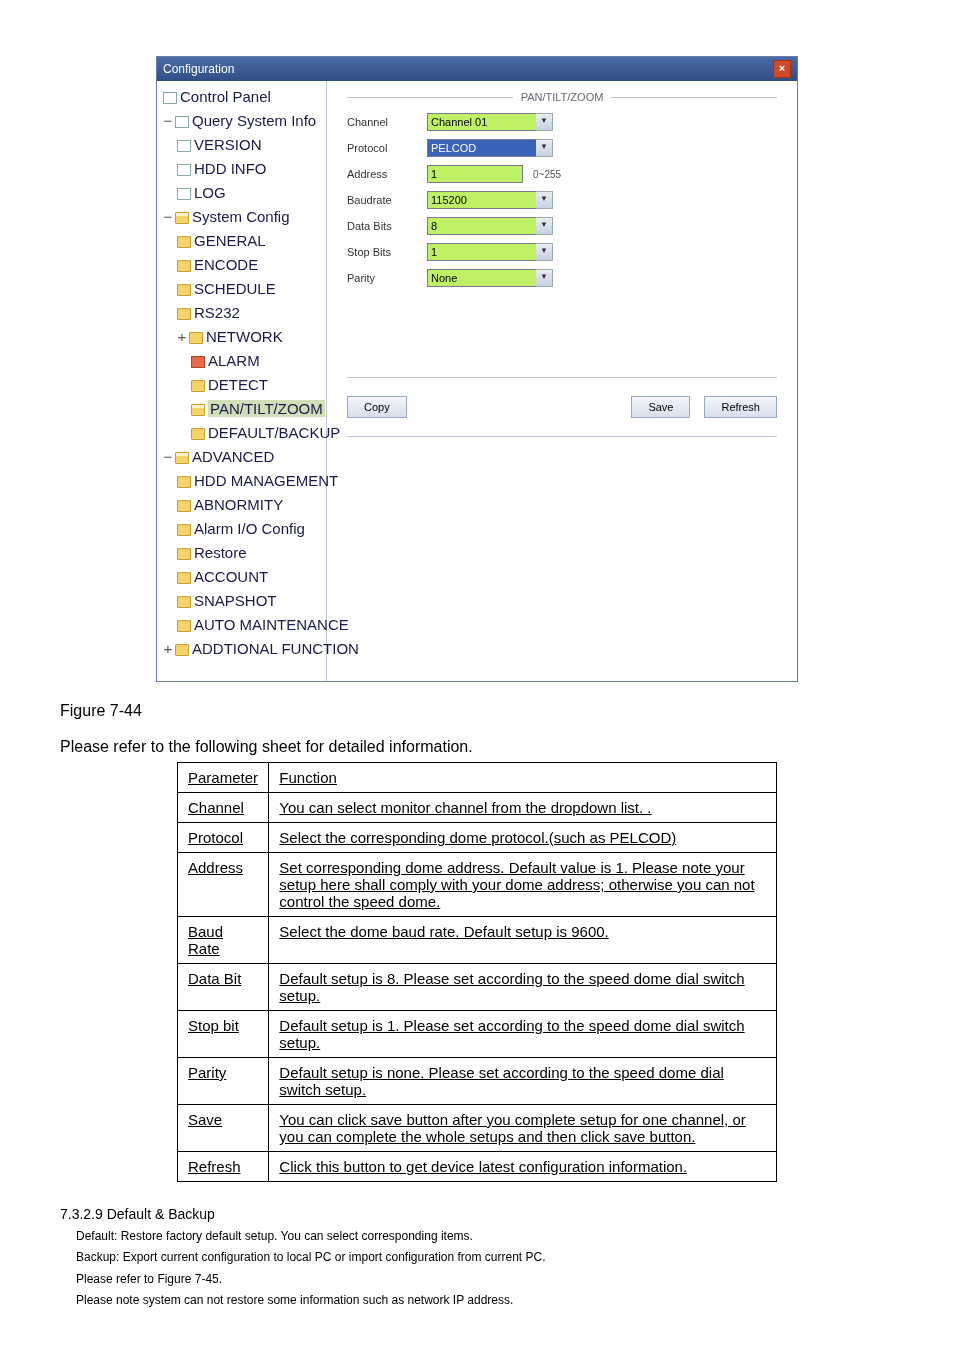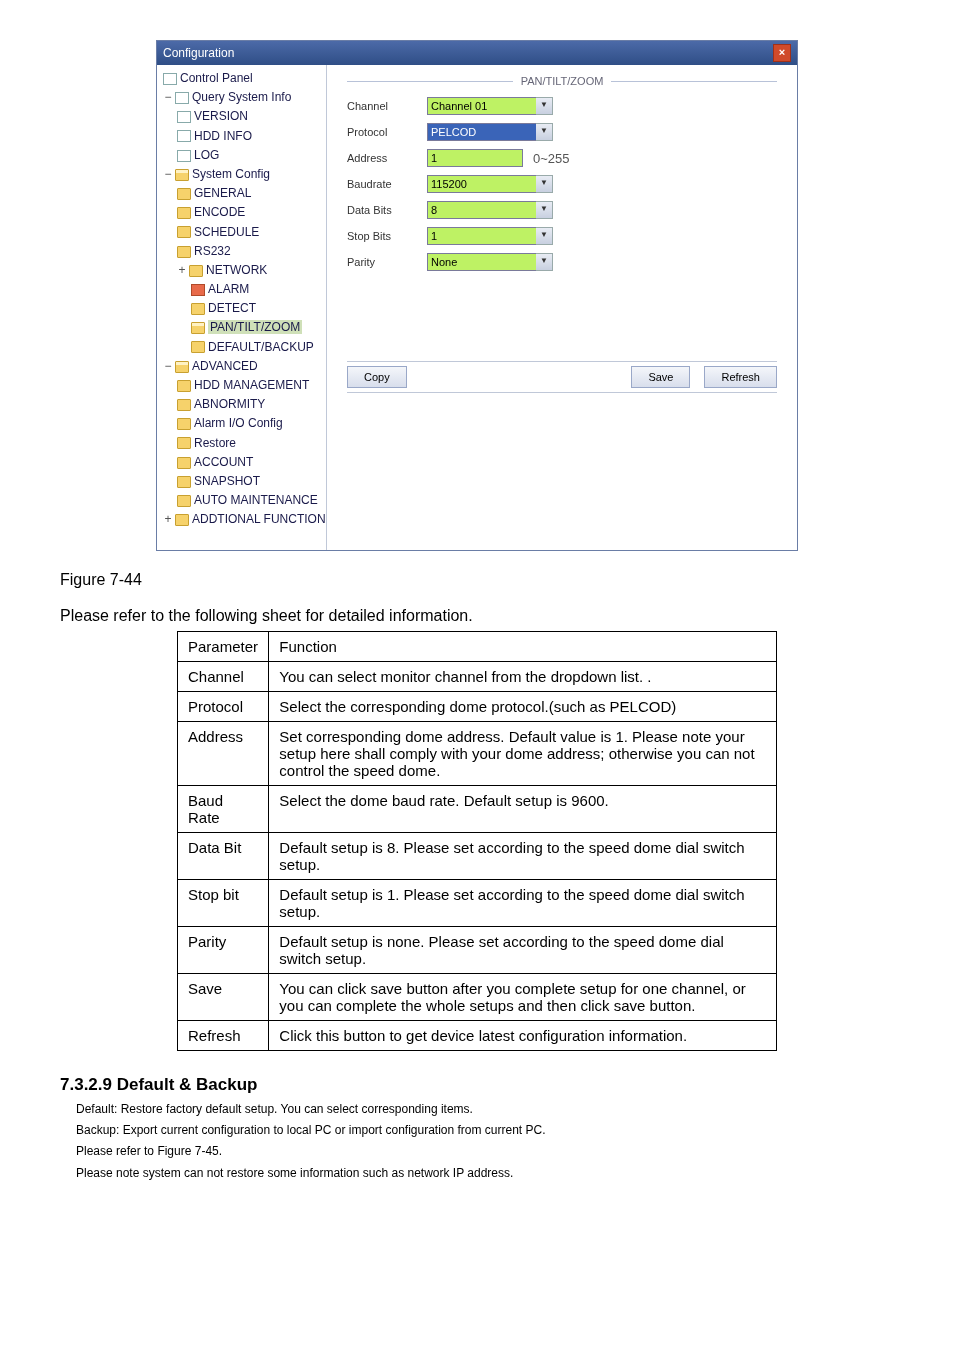--- a/index.html
+++ b/index.html
@@ -7,21 +7,21 @@
     font-size: 14px;
     color: #000;
     background: #fff;
     margin: 0;
     padding: 40px 60px;
     width: 954px;
     box-sizing: border-box;
   }
   .window {
     width: 640px;
-    margin: 0 auto 20px;
+    margin: 16px auto 20px;
     border: 1px solid #6a7da6;
     background: #fff;
   }
   .titlebar {
     background: linear-gradient(#4c6aa8, #2f4e86);
     color: #fff;
     font-size: 12px;
     padding: 3px 6px;
     display: flex;
     justify-content: space-between;
@@ -30,21 +30,21 @@
   .closebtn {
     width: 16px; height: 16px; background:#d04a2a;
     border:1px solid #a03018; color:#fff; font-size:11px;
     text-align:center; line-height:14px; font-weight:bold;
     cursor:pointer;
   }
   .win-body { display:flex; }
   .tree {
     width: 165px;
     border-right: 1px solid #c0c8d8;
-    font-size: 12px;
+    font-size: 15px;
     color: #1a1a4a;
     padding: 4px 2px 20px;
     line-height: 1.6;
   }
   .tree ul { list-style: none; margin:0; padding-left: 14px; }
   .tree > ul { padding-left: 4px; }
   .tree .tog { color:#555; display:inline-block; width:10px; text-align:center; margin-right:2px; }
   .tree .ico { display:inline-block; width:12px; height:10px; margin-right:3px; vertical-align:middle; }
   .tree .folder { background:#f6d26b; border:1px solid #c8a030; border-radius:1px; }
   .tree .folder-open { background:#f6d26b; border:1px solid #c8a030; border-radius:1px; box-shadow: inset 0 3px 0 #fff2c4;}
@@ -64,33 +64,33 @@
   .fieldset-line hr { flex:1; border:none; border-top:1px solid #b8c2d8; }
   .fieldset-title { color:#667; padding:0 8px; font-size:11px; }
   .form-row { display:flex; align-items:center; margin: 8px 0; }
   .form-label { width: 80px; color:#333; }
   .form-input, .form-select {
     width: 110px; font-size:11px; height:18px;
     border:1px solid #7a7a9a; background:#bef264;
     box-sizing:border-box; padding:1px 3px;
   }
   .form-select.hl { background:#3a64b8; color:#fff; }
-  .hint { font-size:13px; color:#555; margin-left:10px; }
+  .hint { font-size:10px; color:#555; margin-left:10px; }
   .drop-arrow {
     display:inline-block; width:16px; height:16px;
     border:1px solid #9aa; border-left:none;
     background: linear-gradient(#e8ecf4,#c8d0e0);
     text-align:center; line-height:14px; font-size:8px;
     vertical-align:top; margin-left:-1px;
   }
   .btnbar {
     margin-top: 90px;
     border-top:1px solid #c0c8d8;
     border-bottom:1px solid #c0c8d8;
-    padding:4px 0;
+    padding:18px 0;
     display:flex;
   }
   .btn {
     font-size:11px; padding:4px 16px;
     background: linear-gradient(#f4f6fa,#d8deec);
     border:1px solid #9aa8c8; cursor:pointer;
   }
   .btnbar .spacer { flex:1; }
   .btnbar .btn + .btn { margin-left: 14px; }
   .figcap { text-align:left; font-size:16px; margin:18px 0 18px; }
@@ -99,23 +99,24 @@
     border-collapse: collapse;
     width: 600px;
     margin: 0 auto 24px;
     font-size: 15px;
   }
   table.params th, table.params td {
     border: 1px solid #000;
     padding: 6px 10px;
     text-align:left;
     vertical-align: top;
+    text-decoration: underline;
   }
   table.params th { font-weight: normal; background:#fff; }
-  h3.sec { font-size:17px; margin: 18px 0 6px; font-weight: bold; }
+  h3.sec { font-size:14px; margin: 18px 0 6px; font-weight: normal; }
   p.body { font-size:12px; margin: 4px 16px; line-height:1.45; }
 </style>
 </head>
 <body>
 
 <div class="window">
   <div class="titlebar">
     <span>Configuration</span>
     <span class="closebtn">×</span>
   </div>

